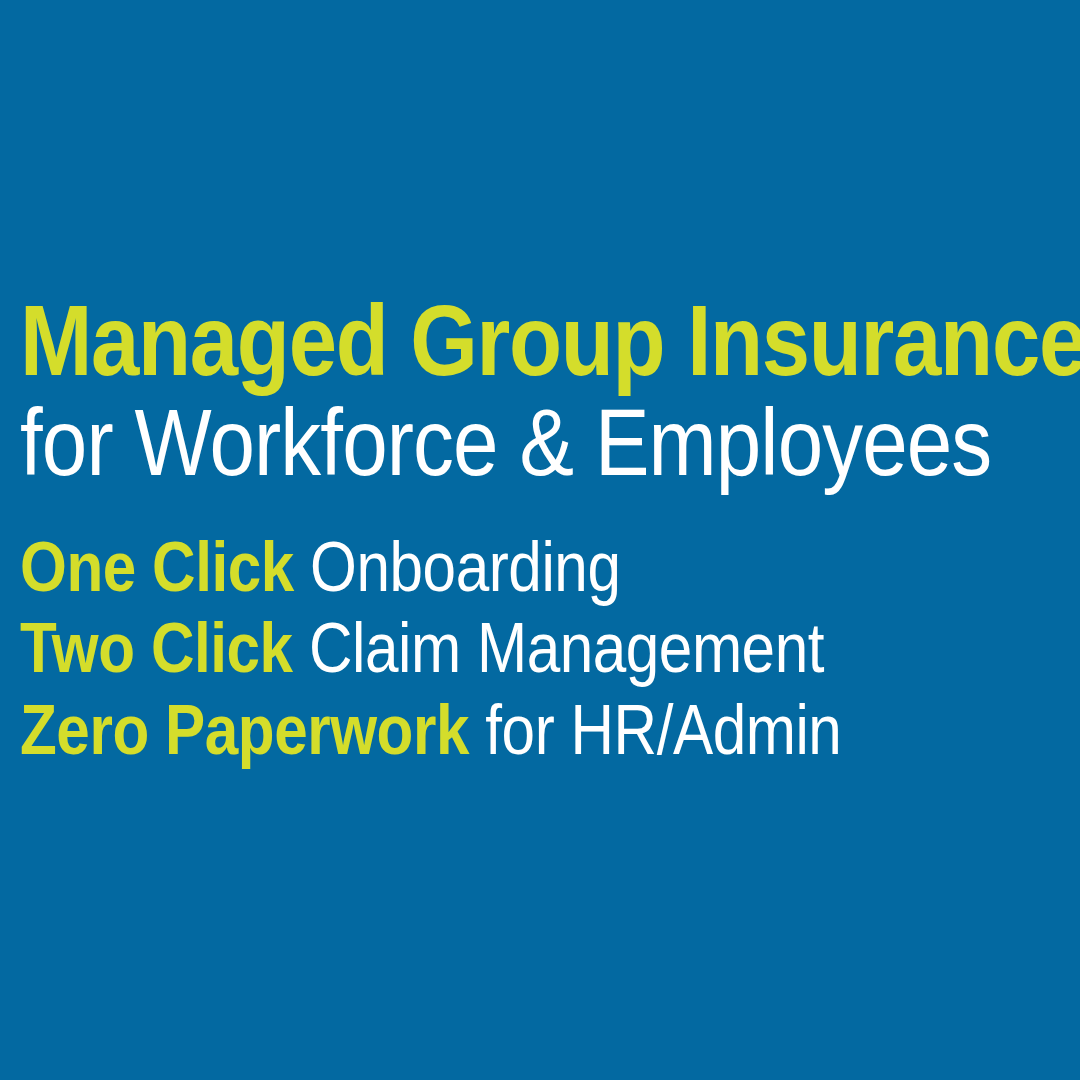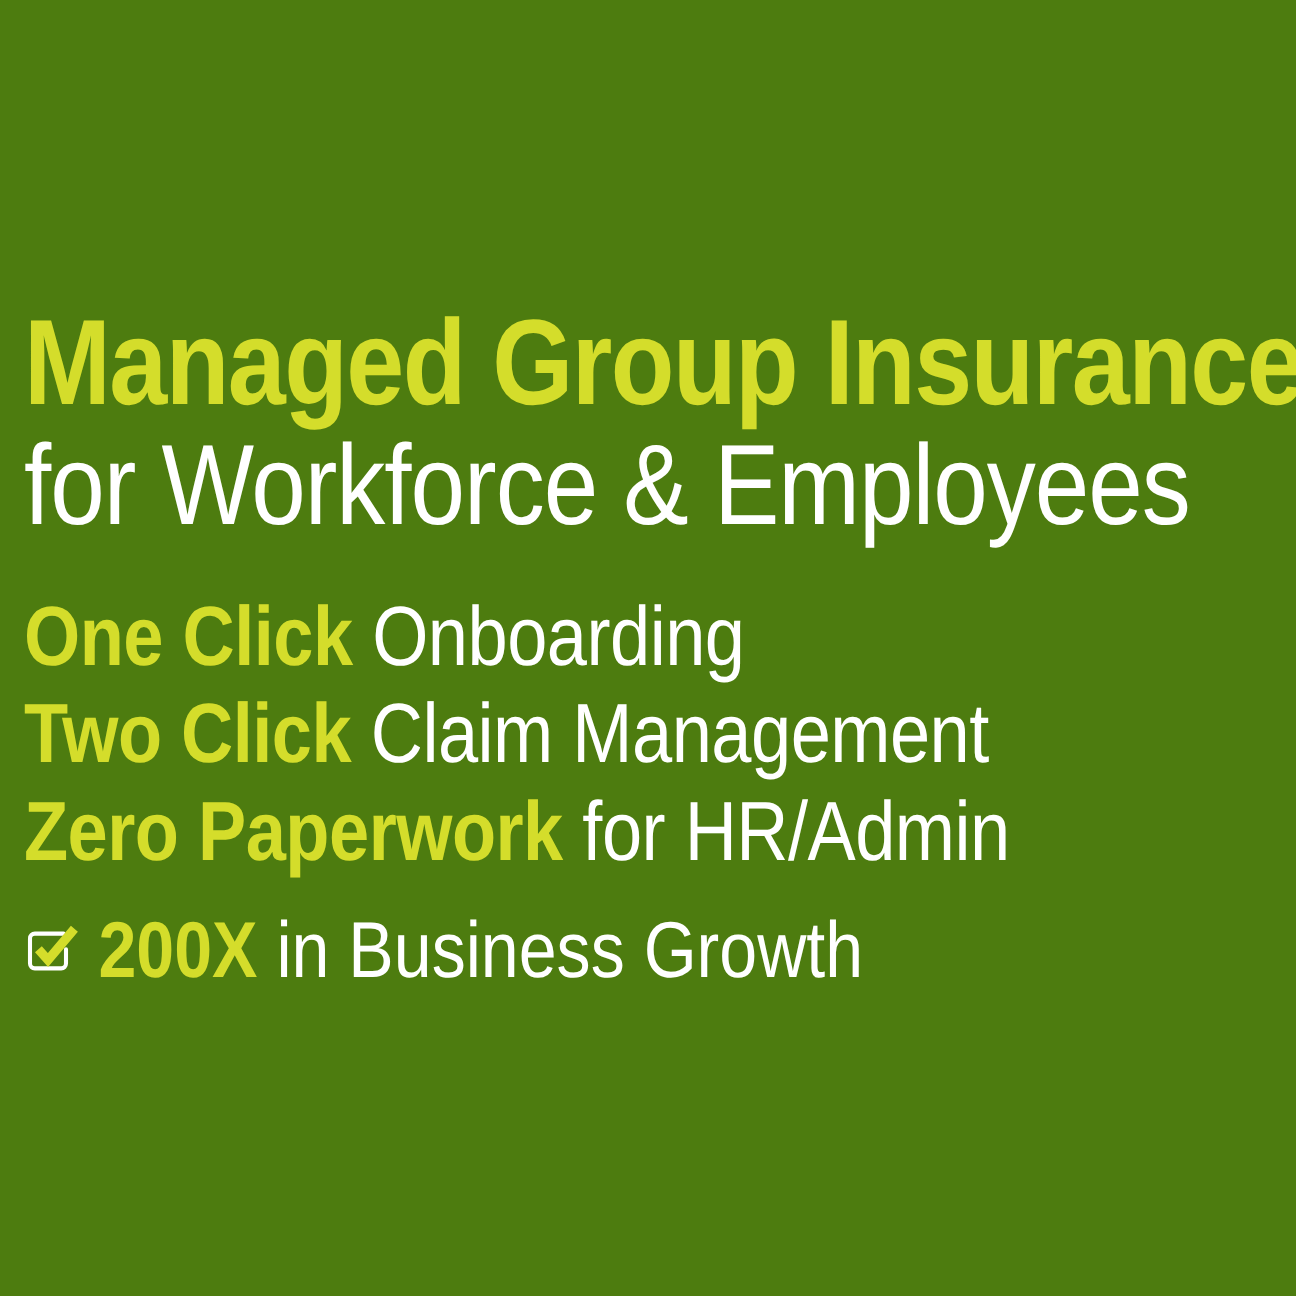--- a/index.html
+++ b/index.html
@@ -12,21 +12,21 @@
     height: 1080px;
     overflow: hidden;
     font-family: "Liberation Sans", "DejaVu Sans", sans-serif;
   }
 
   #poster {
     position: relative;
     width: 1080px;
     height: 1080px;
     box-sizing: border-box;
-    background: #4d7c0f;
+    background: #0369a1;
     padding: 0 20px;
     display: flex;
     flex-direction: column;
     justify-content: center;
     -webkit-font-smoothing: antialiased;
   }
 
   
   .cond {
     font-family: "Liberation Sans", "DejaVu Sans", sans-serif;
@@ -139,27 +139,16 @@
     <div class="feature-line cond">
       <span class="feature-strong">Zero Paperwork</span><span class="feature-rest"> for HR/Admin</span>
     </div>
 
   </div>
 
   <div id="checklist">
 
 
 
-    <div class="check-row">
-      <span class="check-icon">
-        <svg viewBox="0 0 44 44" xmlns="http://www.w3.org/2000/svg" aria-hidden="true">
-          <path d="M33 9 H9 a4 4 0 0 0 -4 4 V34 a4 4 0 0 0 4 4 H31 a4 4 0 0 0 4 -4 V22" fill="none" stroke="#ffffff" stroke-width="3.4" stroke-linecap="round" stroke-linejoin="round"></path>
-          <path d="M12 22 L20 31 L42 5" fill="none" stroke="#d4dd2b" stroke-width="7.6" stroke-linecap="butt" stroke-linejoin="miter"></path>
-        </svg>
-      </span>
-      <span class="check-text">
-        <span class="check-metric">200X</span><span class="check-label"> in Business Growth</span>
-      </span>
-    </div>
 
   </div>
 
 </div>
 
 </body></html>

